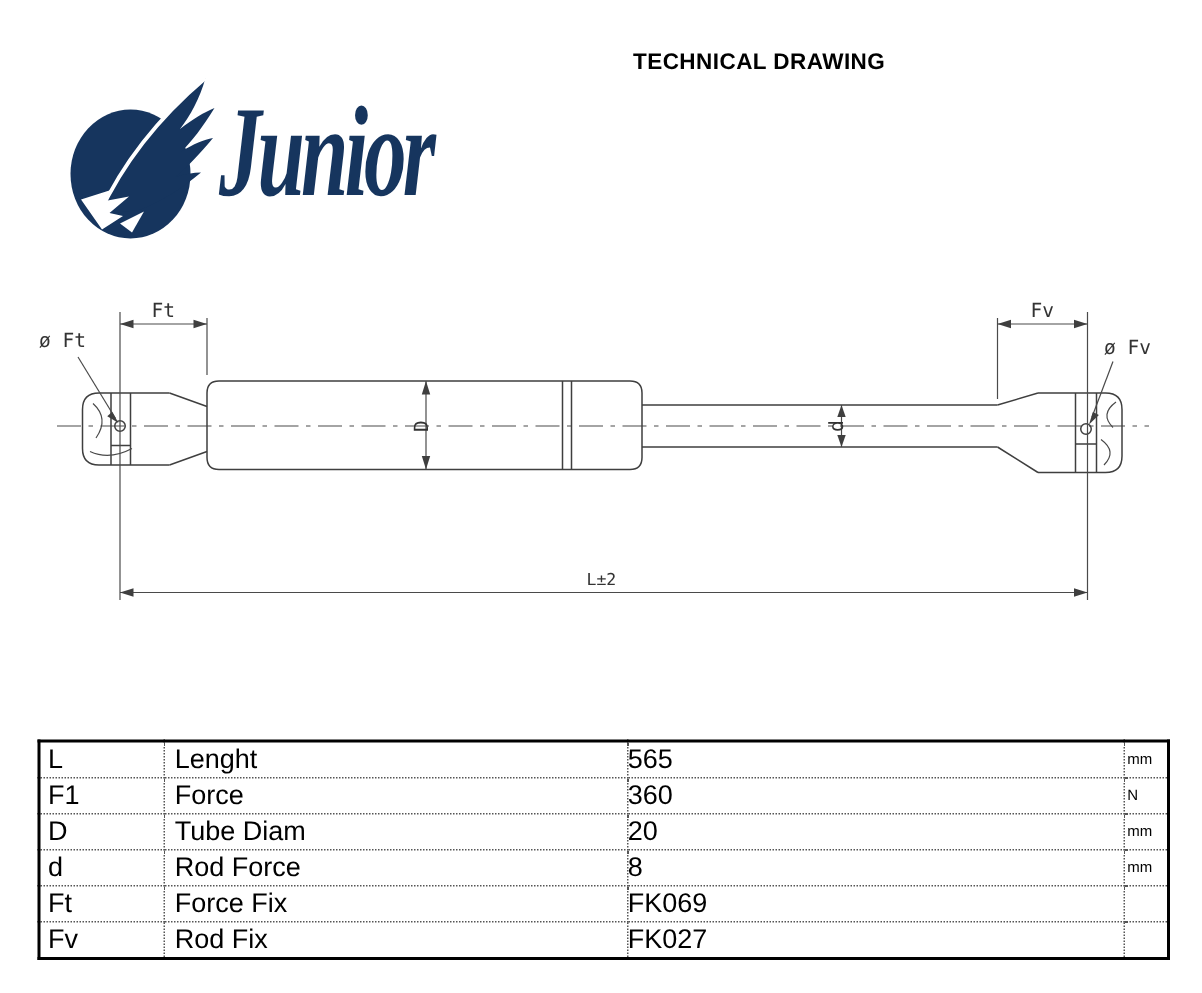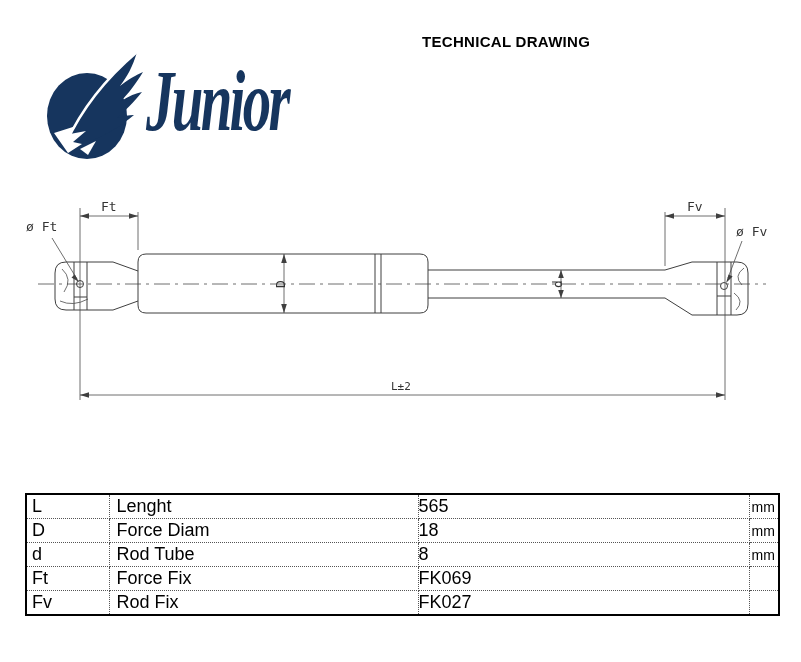--- a/index.html
+++ b/index.html
@@ -39,21 +39,21 @@
   .dim-label.small{font-size:11px;}
 
   
   .spec{position:absolute;left:25px;top:493px;width:753px;border-collapse:collapse;
         table-layout:fixed;border:2px solid #000;}
   .spec td{border:1px dotted #555;height:23px;padding:0;font-size:18px;vertical-align:middle;
            overflow:hidden;white-space:nowrap;}
   .spec td.sym{padding-left:5px;}
   .spec td.name{padding-left:7px;margin-left:14px;}
   .spec td.val{text-align:left;padding-right:4px;}
-  .spec td.unit{font-size:14px;padding-left:2px;}
+  .spec td.unit{font-size:10px;padding-left:2px;}
 </style>
 </head>
 <body>
 
 <div id="page">
 
   <div class="doc-title">TECHNICAL DRAWING</div>
 
   <div class="logo">
     <svg width="140" height="130" viewBox="0 0 140 130">
@@ -160,28 +160,34 @@
         <col style="width:30px">
       </colgroup>
     <tbody>
       <tr>
         <td class="sym">L</td>
         <td class="name">Lenght</td>
         <td class="val">565</td>
         <td class="unit">mm</td>
       </tr>
       <tr>
+        <td class="sym">F1</td>
+        <td class="name">Force</td>
+        <td class="val">360</td>
+        <td class="unit">N</td>
+      </tr>
+      <tr>
         <td class="sym">D</td>
-        <td class="name">Force Diam</td>
-        <td class="val">18</td>
+        <td class="name">Tube Diam</td>
+        <td class="val">20</td>
         <td class="unit">mm</td>
       </tr>
       <tr>
         <td class="sym">d</td>
-        <td class="name">Rod Tube</td>
+        <td class="name">Rod Force</td>
         <td class="val">8</td>
         <td class="unit">mm</td>
       </tr>
       <tr>
         <td class="sym">Ft</td>
         <td class="name">Force Fix</td>
         <td class="val">FK069</td>
         <td class="unit"></td>
       </tr>
       <tr>

